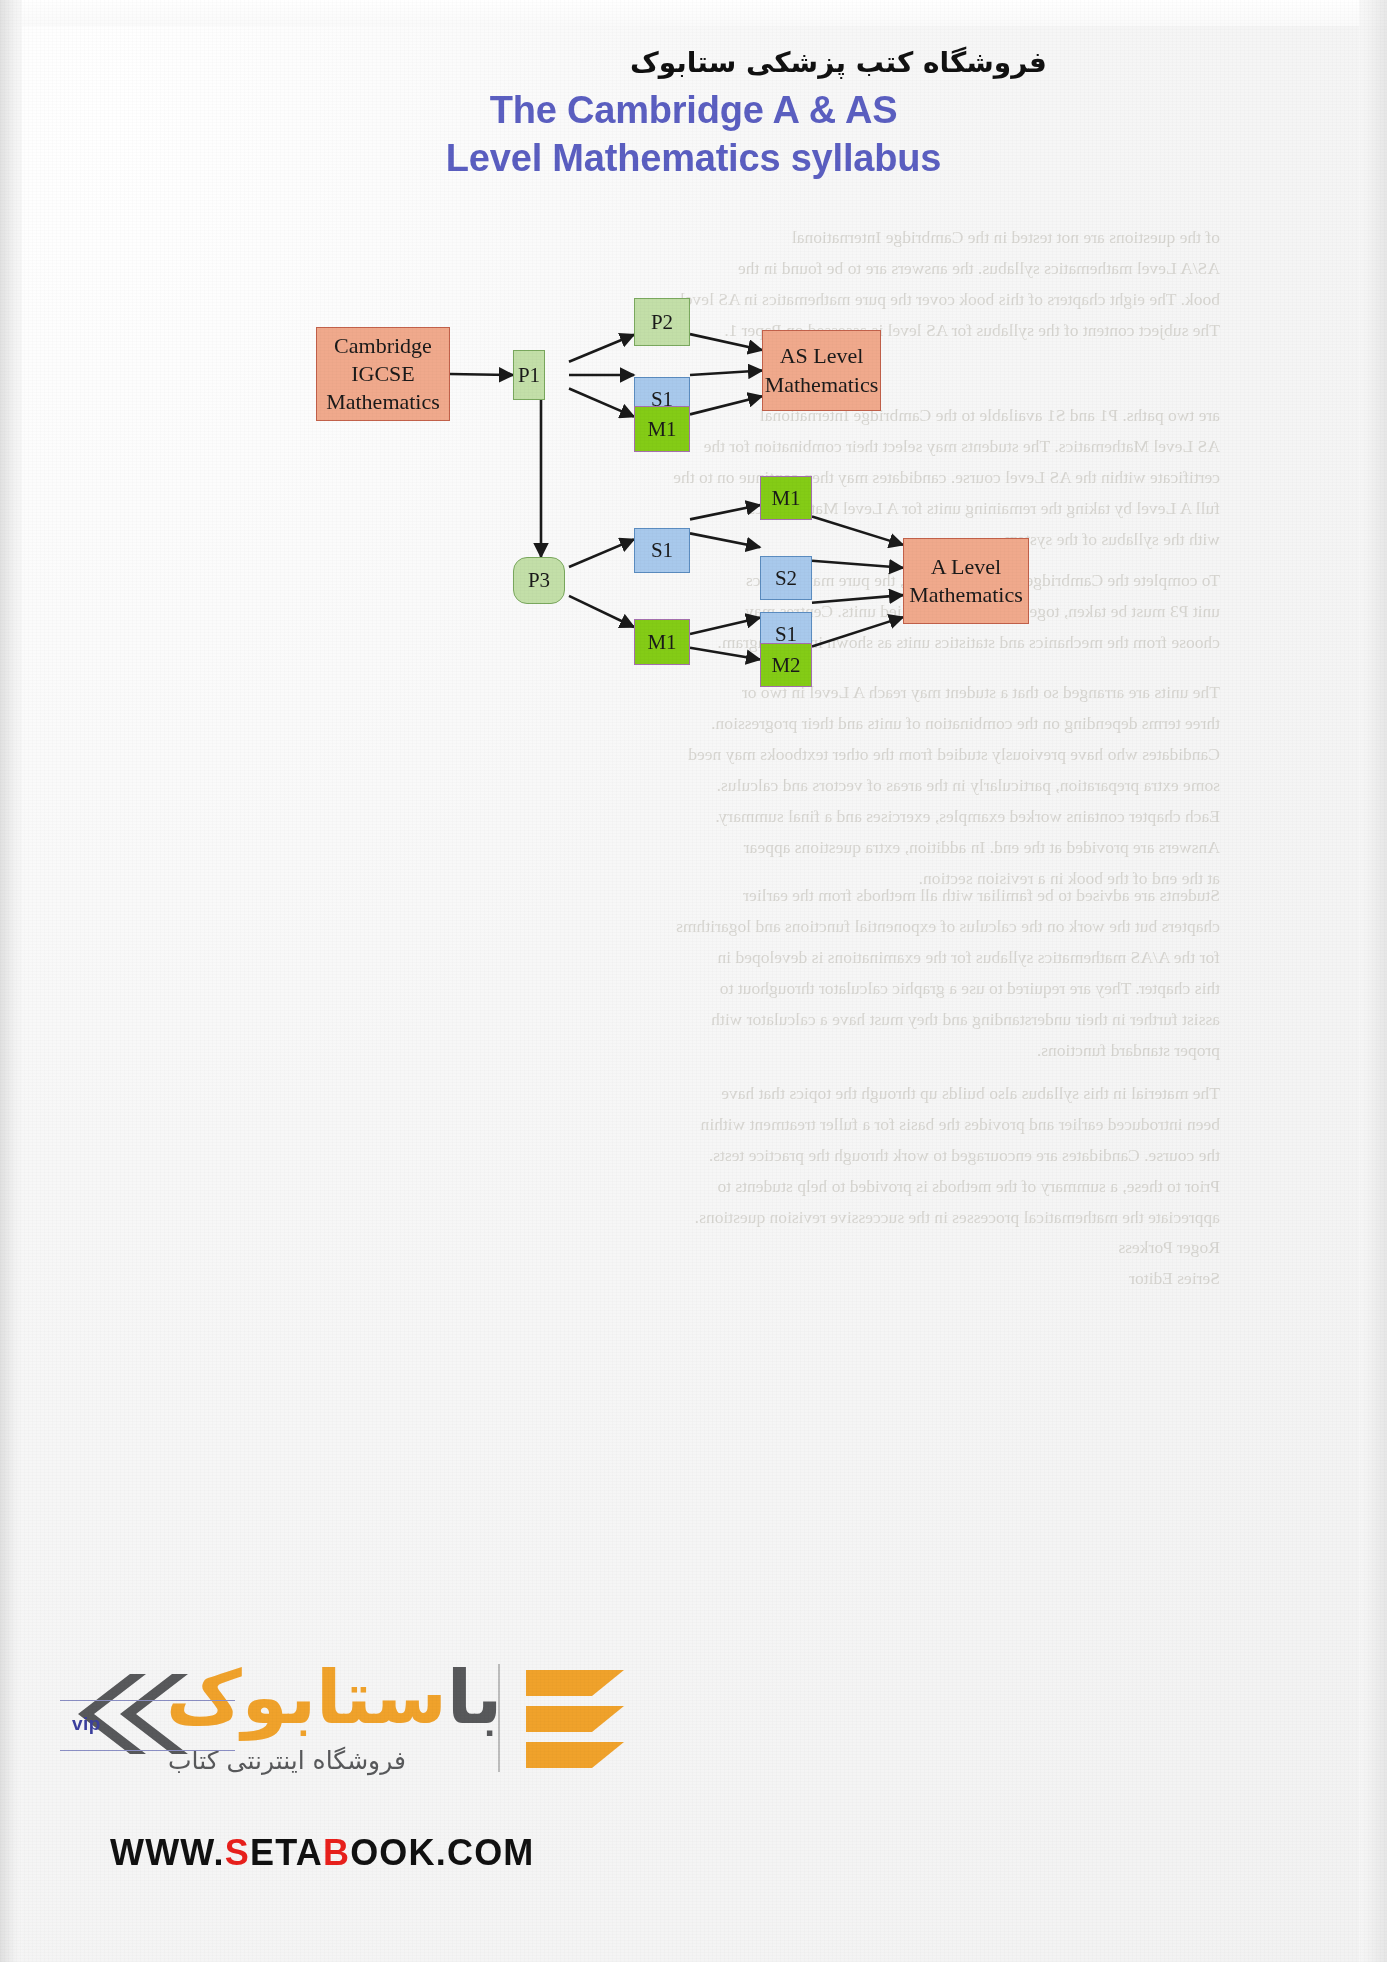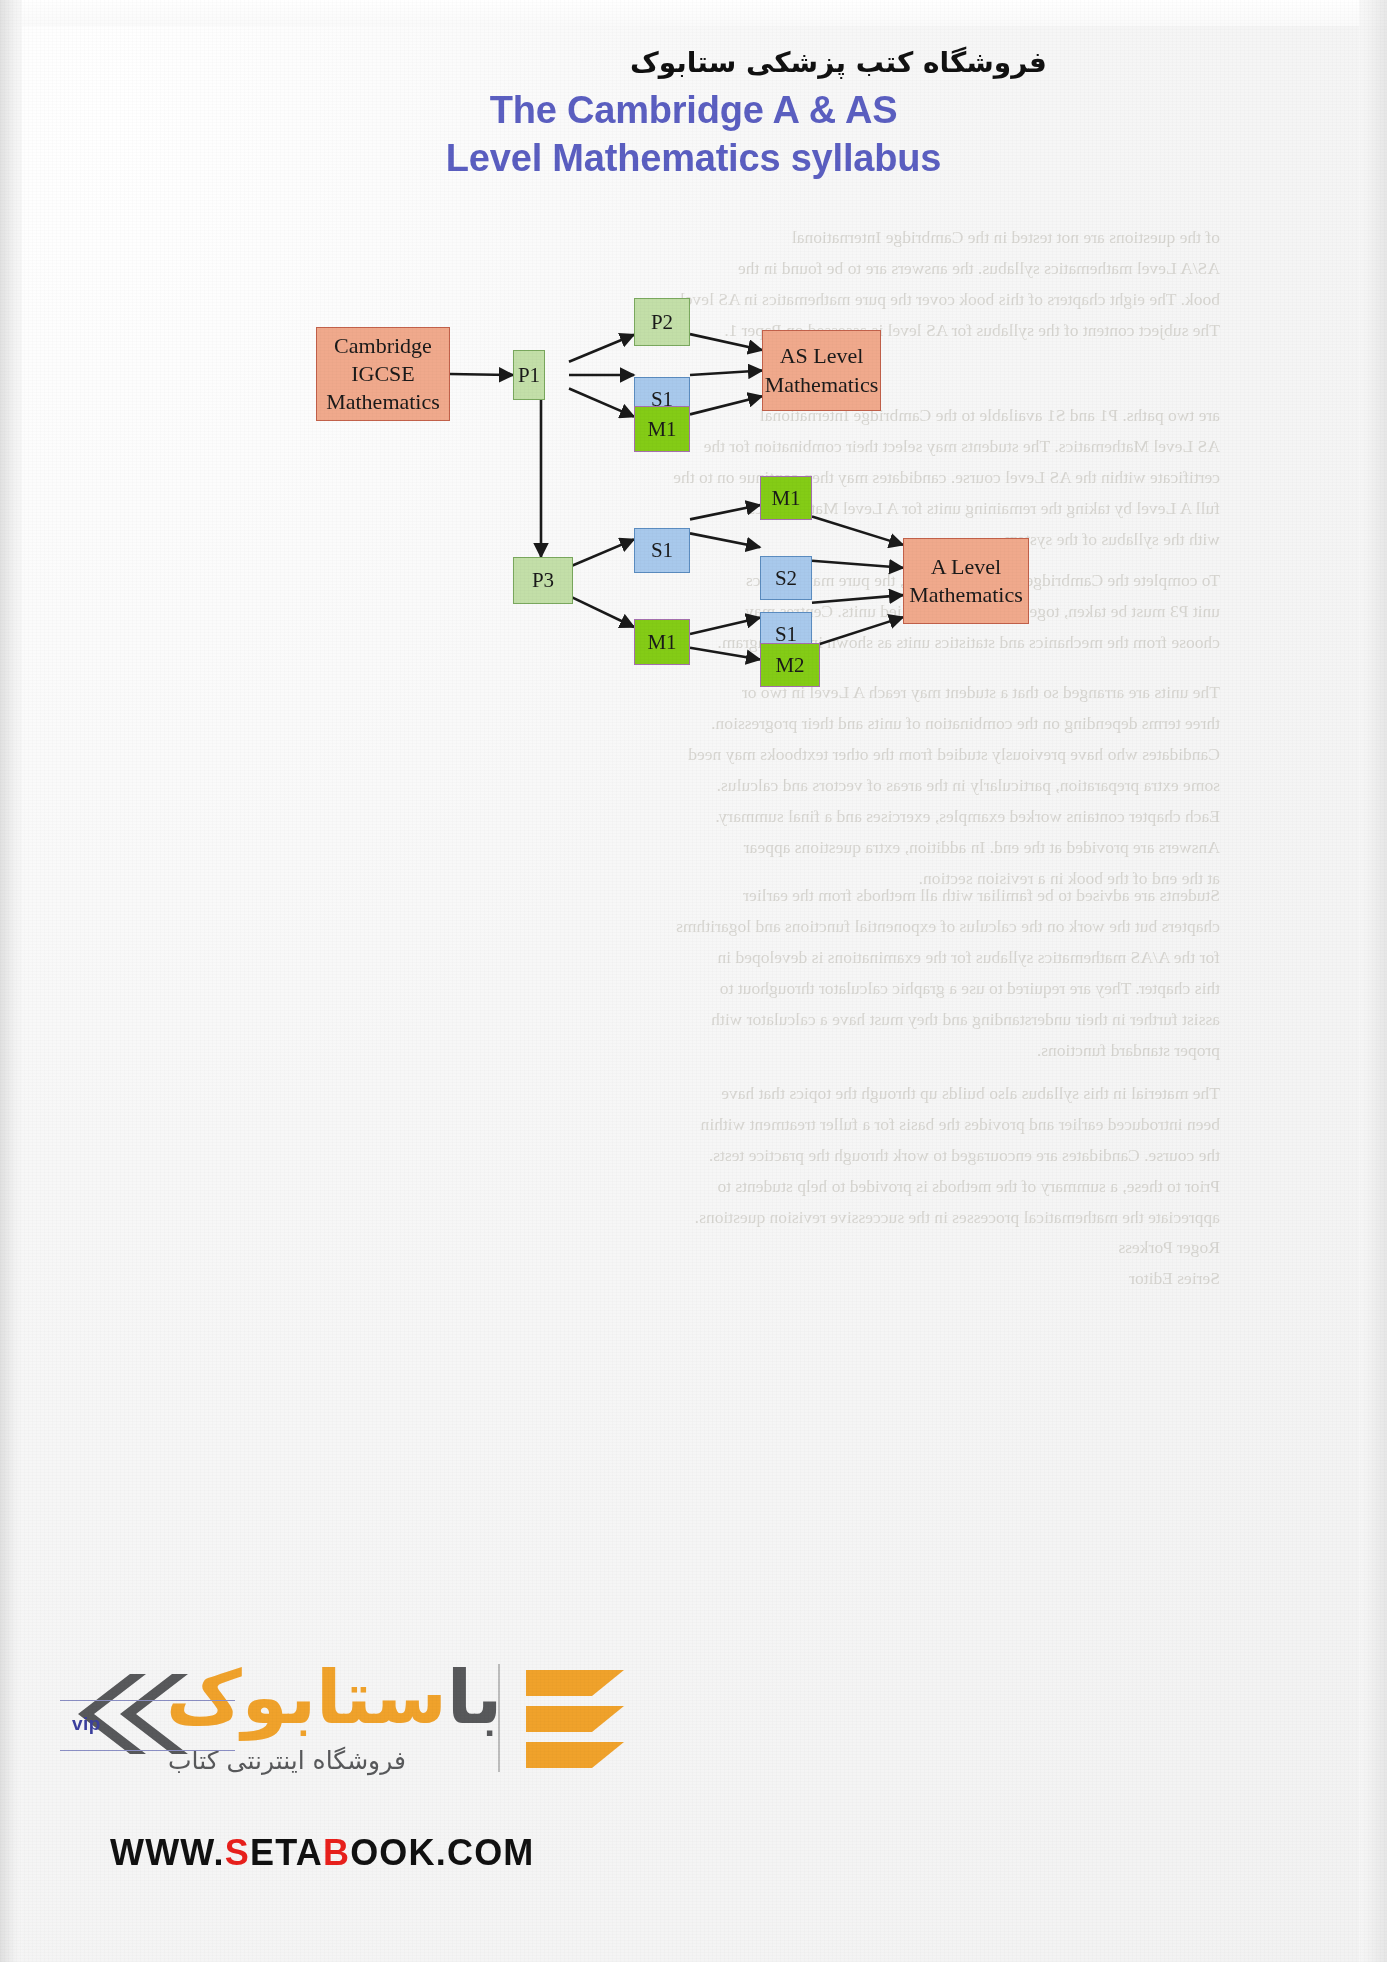--- a/index.html
+++ b/index.html
@@ -207,39 +207,39 @@
       <div class="node n-s" style="left: 634px; top: 353px; width: 56px; height: 44px;">
         <span>S1</span>
       </div>
       <div class="node n-m" style="left: 634px; top: 406px; width: 56px; height: 46px;">
         <span>M1</span>
       </div>
       <div class="node n-term" style="left: 762px; top: 330px; width: 119px; height: 81px;">
         <span>AS Level</span>
         <span>Mathematics</span>
       </div>
-      <div class="node n-p" style="left: 513px; top: 557px; width: 60px; height: 47px;">
+      <div class="node n-p" style="left: 513px; top: 557px; width: 52px; height: 47px; border-radius: 14px;">
         <span>P3</span>
       </div>
       <div class="node n-s" style="left: 634px; top: 504px; width: 56px; height: 45px;">
         <span>S1</span>
       </div>
       <div class="node n-m" style="left: 634px; top: 619px; width: 56px; height: 46px;">
         <span>M1</span>
       </div>
       <div class="node n-m" style="left: 760px; top: 476px; width: 52px; height: 44px;">
         <span>M1</span>
       </div>
       <div class="node n-s" style="left: 760px; top: 532px; width: 52px; height: 44px;">
         <span>S2</span>
       </div>
       <div class="node n-s" style="left: 760px; top: 588px; width: 52px; height: 44px;">
         <span>S1</span>
       </div>
-      <div class="node n-m" style="left: 760px; top: 643px; width: 60px; height: 44px;">
+      <div class="node n-m" style="left: 760px; top: 643px; width: 52px; height: 44px;">
         <span>M2</span>
       </div>
       <div class="node n-term" style="left: 903px; top: 538px; width: 126px; height: 86px;">
         <span>A Level</span>
         <span>Mathematics</span>
       </div>
     </div>
 </div>
 
 <div id="footer">

